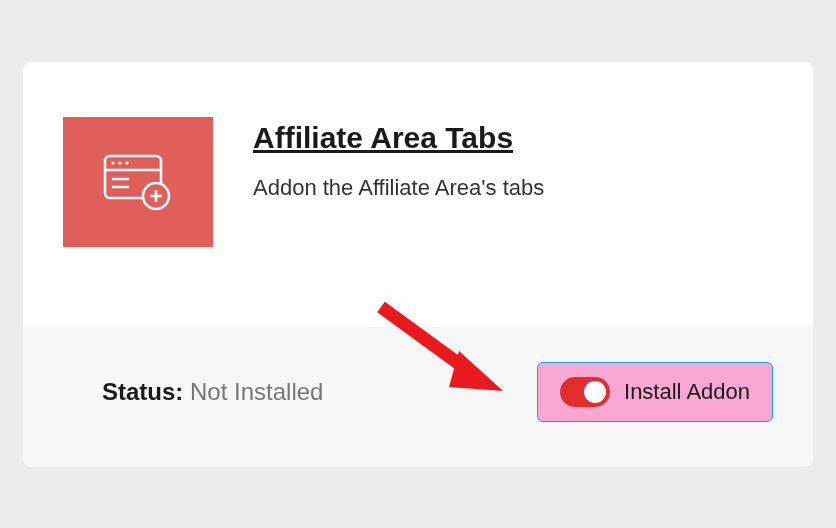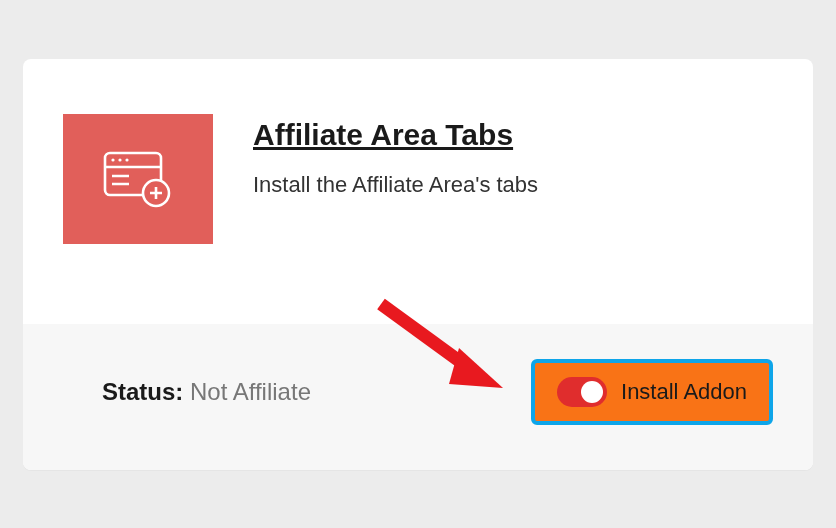--- a/index.html
+++ b/index.html
@@ -74,22 +74,22 @@
       margin-left: 39px;
     }
     .status-value {
       color: #777777;
       font-weight: 500;
     }
     .install-button {
       display: flex;
       align-items: center;
       gap: 14px;
-      background: #f97316;
-      border: 4px solid #0ea5e9;
+      background: #f9a8d4;
+      border: 1px solid #0ea5e9;
       border-radius: 6px;
       padding: 14px 22px;
       cursor: pointer;
       font-size: 22px;
       color: #1a1a1a;
     }
     .toggle {
       width: 50px;
       height: 30px;
       background: #e02d2d;
@@ -126,35 +126,35 @@
         <circle cx="26" cy="11" r="1.6" fill="#ffffff" stroke="none"></circle>
         <line x1="11" y1="27" x2="28" y2="27"></line>
         <line x1="11" y1="35" x2="28" y2="35"></line>
         <circle cx="55" cy="44" r="13" fill="#e15f5a"></circle>
         <line x1="55" y1="38" x2="55" y2="50"></line>
         <line x1="49" y1="44" x2="61" y2="44"></line>
       </svg>
     </div>
     <div class="card-content">
       <div class="card-title">Affiliate Area Tabs</div>
-      <div class="card-desc">Install the Affiliate Area's tabs</div>
+      <div class="card-desc">Addon the Affiliate Area's tabs</div>
     </div>
   </div>
   <div class="card-footer">
     <svg class="arrow" width="150" height="110" viewBox="0 0 150 110">
       <defs>
         <marker id="arrowhead" markerWidth="8" markerHeight="8" refX="4" refY="4" orient="auto">
           <polygon points="0 0, 8 4, 0 8" fill="#e8191f"></polygon>
         </marker>
       </defs>
       <line x1="8" y1="8" x2="100" y2="75" stroke="#e8191f" stroke-width="13"></line>
       <polygon points="86,52 130,92 76,88" fill="#e8191f"></polygon>
     </svg>
     <div class="status-text">
-      <span class="status-label">Status: </span><span class="status-value">Not Affiliate</span>
+      <span class="status-label">Status: </span><span class="status-value">Not Installed</span>
     </div>
     <button class="install-button">
       <span class="toggle">
         <span class="toggle-knob"></span>
       </span>
       <span>Install Addon</span>
     </button>
   </div>
 </div>
 

